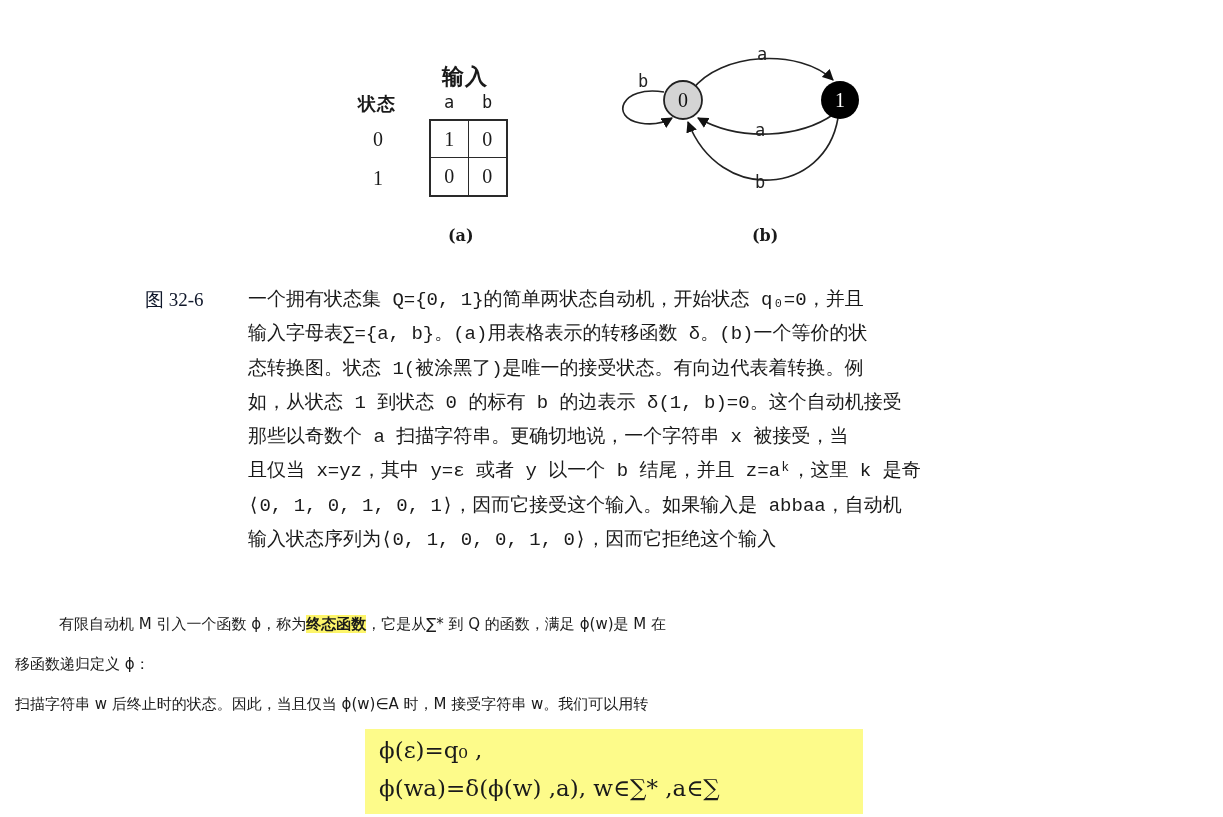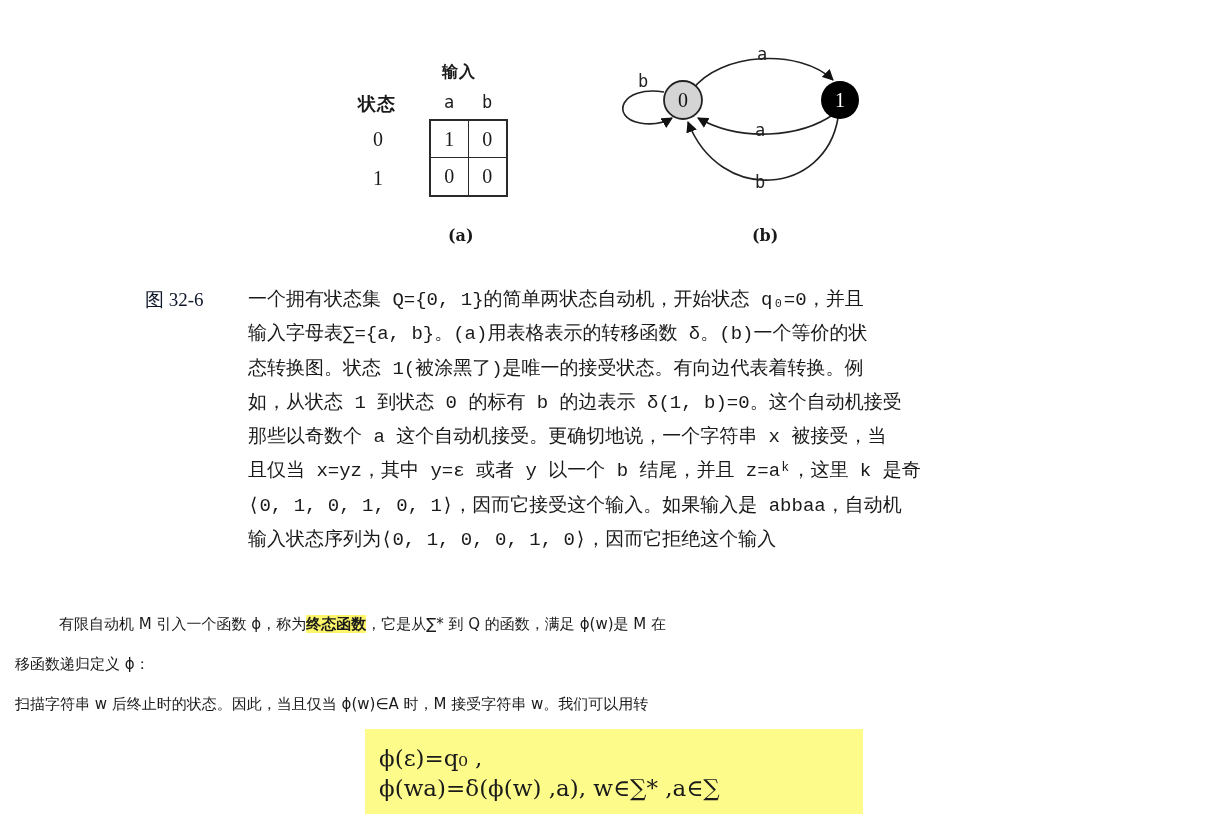--- a/index.html
+++ b/index.html
@@ -15,21 +15,21 @@
       font-family: "DejaVu Serif", "Liberation Serif", serif;
       color: #1a1a1a;
     }
     .abs { position: absolute; }
 
     
     .fig-a-input-label {
       left: 442px; top: 62px;
       font-family: "DejaVu Sans", sans-serif;
       font-weight: bold;
-      font-size: 16px;
+      font-size: 22px;
       letter-spacing: 1px;
     }
     .fig-a-state-label {
       left: 358px; top: 92px;
       font-family: "DejaVu Sans", sans-serif;
       font-weight: bold;
       font-size: 18px;
       letter-spacing: 1px;
     }
     .fig-a-col {
@@ -196,29 +196,29 @@
 </svg>
 <div class="abs fig-caption-b">(b)</div>
 
 <div class="abs caption-block">
   <div class="caption-num">图 32-6</div>
   <div class="caption-text">
     <span class="caption-line">一个拥有状态集 Q={0, 1}的简单两状态自动机，开始状态 q₀=0，并且</span>
     <span class="caption-line">输入字母表∑={a, b}。(a)用表格表示的转移函数 δ。(b)一个等价的状</span>
     <span class="caption-line">态转换图。状态 1(被涂黑了)是唯一的接受状态。有向边代表着转换。例</span>
     <span class="caption-line">如，从状态 1 到状态 0 的标有 b 的边表示 δ(1, b)=0。这个自动机接受</span>
-    <span class="caption-line">那些以奇数个 a 这个自动机接受。更确切地说，一个字符串 x 被接受，当</span>
+    <span class="caption-line">那些以奇数个 a 扫描字符串。更确切地说，一个字符串 x 被接受，当</span>
     <span class="caption-line">且仅当 x=yz，其中 y=ε 或者 y 以一个 b 结尾，并且 z=aᵏ，这里 k 是奇</span>
     <span class="caption-line">⟨0, 1, 0, 1, 0, 1⟩，因而它接受这个输入。如果输入是 abbaa，自动机</span>
     <span class="caption-line">输入状态序列为⟨0, 1, 0, 0, 1, 0⟩，因而它拒绝这个输入</span>
   </div>
 </div>
 
 <div class="abs body-block">
   <span class="body-line indent"><span>有限自动机 M 引入一个函数 ϕ，称为</span><span class="hl">终态函数</span><span>，它是从∑* 到 Q 的函数，满足 ϕ(w)是 M 在</span></span>
   <span class="body-line">移函数递归定义 ϕ：</span>
   <span class="body-line">扫描字符串 w 后终止时的状态。因此，当且仅当 ϕ(w)∈A 时，M 接受字符串 w。我们可以用转</span>
 </div>
 
 <div class="abs formula-box">
-  <div class="formula-line" style="top:8px;margin-top:8px;">ϕ(ε)=q₀ ,</div>
+  <div class="formula-line" style="top:8px;">ϕ(ε)=q₀ ,</div>
   <div class="formula-line" style="top:46px;">ϕ(wa)=δ(ϕ(w) ,a),    w∈∑* ,a∈∑</div>
 </div>
 
 </body></html>

